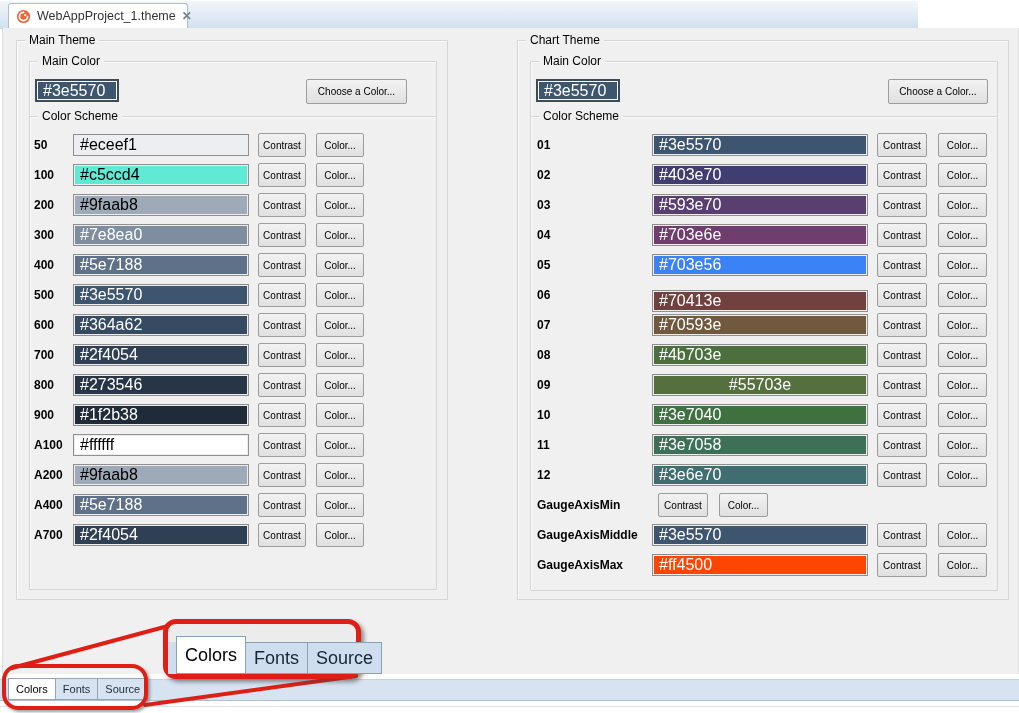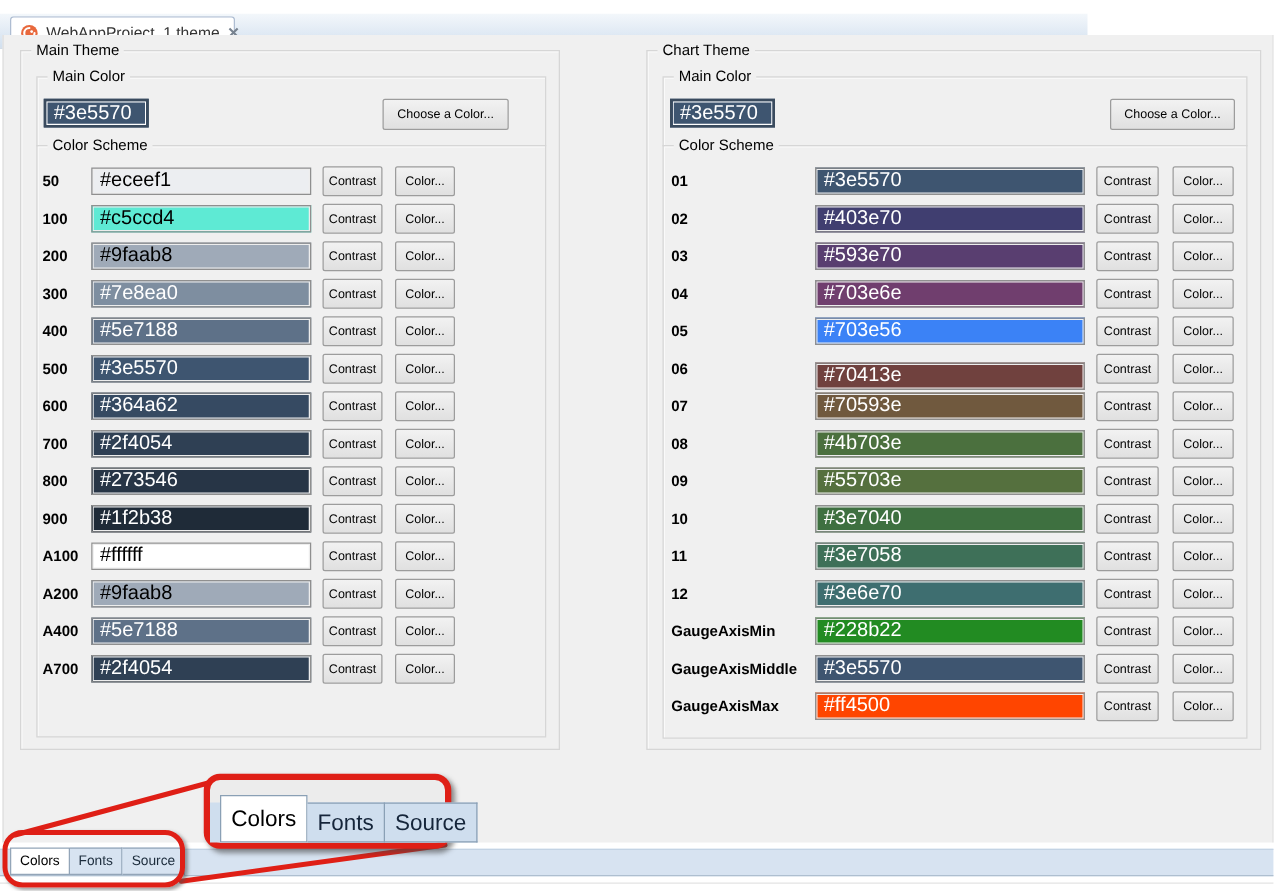--- a/index.html
+++ b/index.html
@@ -1,21 +1,21 @@
 <!DOCTYPE html>
 <html><head>
 <meta charset="utf-8">
 <style>
   html,body{margin:0;padding:0;background:#fff;}
   body{font-family:"Liberation Sans",sans-serif;}
   .screen{position:relative;width:1019px;height:713px;background:#fff;overflow:hidden;}
 
   
-  .tabstrip{position:absolute;left:0;top:11px;width:870px;height:27px;
-    background:linear-gradient(#f3f7fb,#d2e0ef);border-bottom:1px solid #c4d2e1;}
+  .tabstrip{position:absolute;left:0;top:1px;width:870px;height:27px;
+    background:linear-gradient(#f3f7fb,#d2e0ef);border-bottom:1px solid #c4d2e1;padding-left:48px;}
   .editor-tab{position:absolute;left:8px;top:2px;height:25px;width:180px;background:#fff;
     border:1px solid #aebdd2;border-bottom:none;border-radius:3px 3px 0 0;
     display:flex;align-items:center;gap:6px;padding:0 7px;box-sizing:border-box;}
   .tab-title{font-size:12.5px;color:#333;white-space:nowrap;flex:1;}
   .close-icon{color:#77828f;font-size:12px;font-weight:bold;line-height:1;}
 
   
   .editor{position:absolute;left:2px;top:28px;width:1015px;height:646px;background:#f0f0f0;
     border-left:1px solid #dedede;border-right:1px solid #dedede;}
 
@@ -252,21 +252,21 @@
             <button class="btn btn-color">Color...</button>
           </div>
           <div class="scheme-row">
             <div class="row-name">08</div>
             <input class="color-field row-field" value="#4b703e" style="background: rgb(75, 112, 62); color: rgb(255, 255, 255);">
             <button class="btn btn-contrast">Contrast</button>
             <button class="btn btn-color">Color...</button>
           </div>
           <div class="scheme-row">
             <div class="row-name">09</div>
-            <input class="color-field row-field" value="#55703e" style="background: rgb(85, 112, 62); color: rgb(255, 255, 255);">
+            <input class="color-field row-field" value="#55703e" style="background: rgb(85, 112, 62); color: rgb(255, 255, 255); text-align: center;">
             <button class="btn btn-contrast">Contrast</button>
             <button class="btn btn-color">Color...</button>
           </div>
           <div class="scheme-row">
             <div class="row-name">10</div>
             <input class="color-field row-field" value="#3e7040" style="background: rgb(62, 112, 64); color: rgb(255, 255, 255);">
             <button class="btn btn-contrast">Contrast</button>
             <button class="btn btn-color">Color...</button>
           </div>
           <div class="scheme-row">
@@ -276,21 +276,20 @@
             <button class="btn btn-color">Color...</button>
           </div>
           <div class="scheme-row">
             <div class="row-name">12</div>
             <input class="color-field row-field" value="#3e6e70" style="background: rgb(62, 110, 112); color: rgb(255, 255, 255);">
             <button class="btn btn-contrast">Contrast</button>
             <button class="btn btn-color">Color...</button>
           </div>
           <div class="scheme-row">
             <div class="row-name">GaugeAxisMin</div>
-            <input class="color-field row-field" value="#228b22" style="background: rgb(34, 139, 34); color: rgb(255, 255, 255);">
             <button class="btn btn-contrast">Contrast</button>
             <button class="btn btn-color">Color...</button>
           </div>
           <div class="scheme-row">
             <div class="row-name">GaugeAxisMiddle</div>
             <input class="color-field row-field" value="#3e5570" style="background: rgb(62, 85, 112); color: rgb(255, 255, 255);">
             <button class="btn btn-contrast">Contrast</button>
             <button class="btn btn-color">Color...</button>
           </div>
           <div class="scheme-row">

